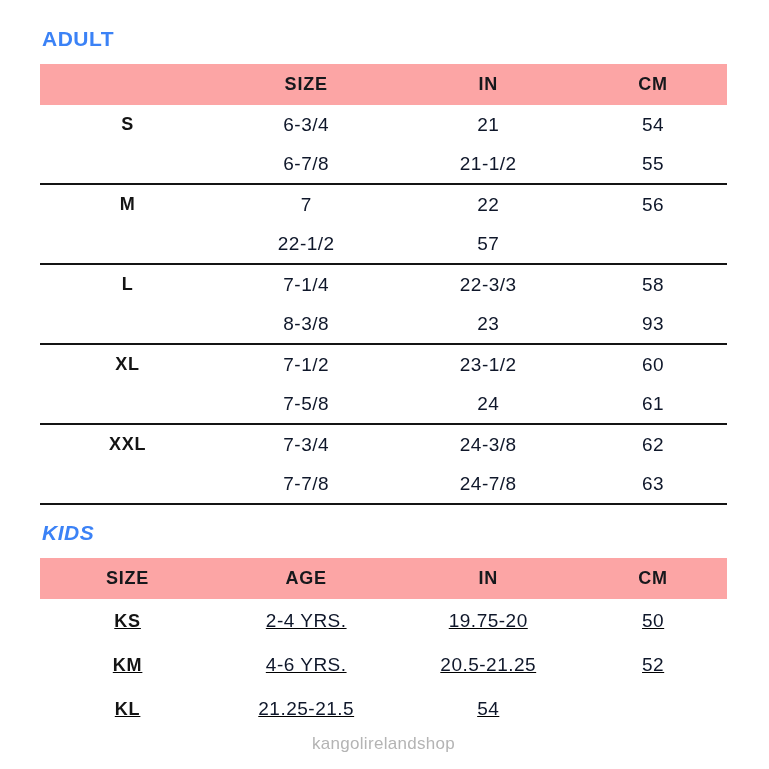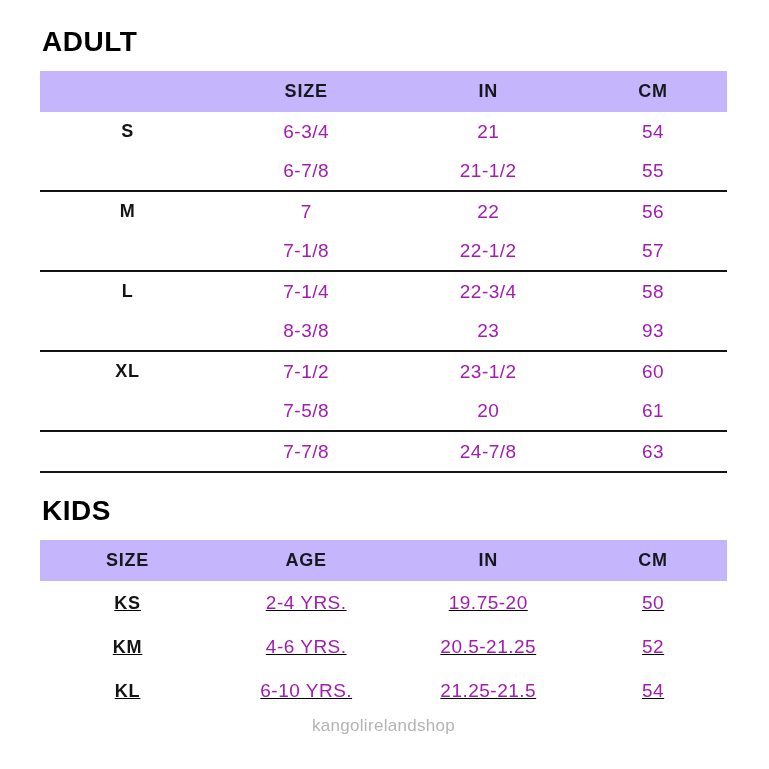--- a/index.html
+++ b/index.html
@@ -5,54 +5,54 @@
   * { margin: 0; padding: 0; box-sizing: border-box; }
   html, body {
     width: 769px; height: 769px;
     background: #ffffff;
     font-family: "Liberation Sans", sans-serif;
     overflow: hidden;
   }
   .page { padding: 24px 42px 0 40px; }
 
   .section-title {
-    font-size: 28px;
+    font-size: 21px;
     font-weight: 800;
-    color: #000000;
+    color: #3b82f6;
     letter-spacing: 0.5px;
     line-height: 1;
     margin: 4px 0 15px 2px;
   }
-  .section-title.kids { margin-top: 24px; }
+  .section-title.kids { margin-top: 17px; font-style: italic; }
 
   .size-table { width: 100%; }
 
   .trow {
     display: grid;
     grid-template-columns: 25.5% 26.5% 26.5% 21.5%;
     align-items: center;
     text-align: center;
   }
   .thead {
-    background: #c4b5fd;
+    background: #fca5a5;
     height: 41px;
   }
   .thead .cell {
     font-weight: 700;
     font-size: 18px;
     letter-spacing: 0.8px;
     color: #16181c;
   }
   .adult-row { height: 39px; }
   .kids-row  { height: 44px; text-decoration: underline; }
 
   .cell {
     font-size: 19px;
     font-weight: 300;
-    color: #a21caf;
+    color: #0f172a;
     letter-spacing: 0.5px;
   }
   .cell.label {
     font-weight: 700;
     font-size: 18px;
     color: #141414;
     letter-spacing: 0.8px;
   }
   .group { border-bottom: 2px solid #141414; }
 
@@ -96,57 +96,62 @@
 
     <div class="group">
       <div class="trow adult-row">
         <div class="cell label">M</div>
         <div class="cell">7</div>
         <div class="cell">22</div>
         <div class="cell">56</div>
       </div>
       <div class="trow adult-row">
         <div class="cell label"></div>
-        <div class="cell">7-1/8</div>
         <div class="cell">22-1/2</div>
         <div class="cell">57</div>
       </div>
     </div>
 
     <div class="group">
       <div class="trow adult-row">
         <div class="cell label">L</div>
         <div class="cell">7-1/4</div>
-        <div class="cell">22-3/4</div>
+        <div class="cell">22-3/3</div>
         <div class="cell">58</div>
       </div>
       <div class="trow adult-row">
         <div class="cell label"></div>
         <div class="cell">8-3/8</div>
         <div class="cell">23</div>
         <div class="cell">93</div>
       </div>
     </div>
 
     <div class="group">
       <div class="trow adult-row">
         <div class="cell label">XL</div>
         <div class="cell">7-1/2</div>
         <div class="cell">23-1/2</div>
         <div class="cell">60</div>
       </div>
       <div class="trow adult-row">
         <div class="cell label"></div>
         <div class="cell">7-5/8</div>
-        <div class="cell">20</div>
+        <div class="cell">24</div>
         <div class="cell">61</div>
       </div>
     </div>
 
     <div class="group">
+      <div class="trow adult-row">
+        <div class="cell label">XXL</div>
+        <div class="cell">7-3/4</div>
+        <div class="cell">24-3/8</div>
+        <div class="cell">62</div>
+      </div>
       <div class="trow adult-row">
         <div class="cell label"></div>
         <div class="cell">7-7/8</div>
         <div class="cell">24-7/8</div>
         <div class="cell">63</div>
       </div>
     </div>
   </div>
 
   <div class="section-title kids">KIDS</div>
@@ -166,21 +171,20 @@
       <div class="cell">50</div>
     </div>
     <div class="trow kids-row">
       <div class="cell label">KM</div>
       <div class="cell">4-6 YRS.</div>
       <div class="cell">20.5-21.25</div>
       <div class="cell">52</div>
     </div>
     <div class="trow kids-row">
       <div class="cell label">KL</div>
-      <div class="cell">6-10 YRS.</div>
       <div class="cell">21.25-21.5</div>
       <div class="cell">54</div>
     </div>
   </div>
 
   <div class="watermark">kangolirelandshop</div>
 
 </div>
 
 </body></html>

